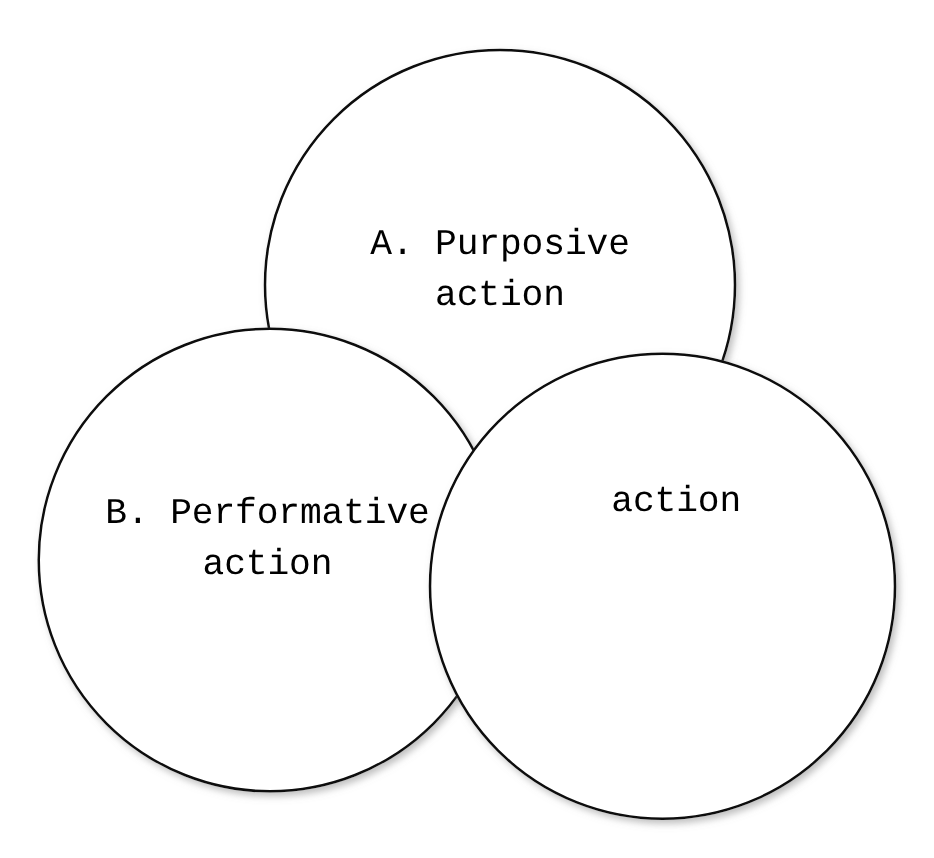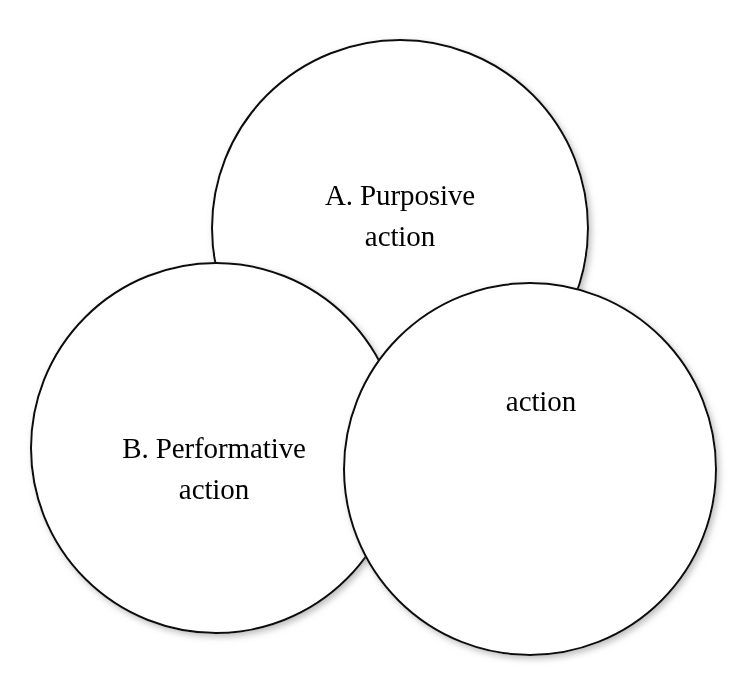--- a/index.html
+++ b/index.html
@@ -41,21 +41,21 @@
     top: 0;
     width: 747px;
     height: 686px;
     pointer-events: none;
   }
 
   .circle-label {
     position: absolute;
     text-align: center;
     color: #000000;
-    font-family: Liberation Serif, serif;
+    font-family: Liberation Mono, monospace;
     font-size: 29px;
     line-height: 1.42;
     font-weight: 400;
     letter-spacing: -0.1px;
     white-space: nowrap;
     pointer-events: auto;
   }
 
   .label-line {
     display: block;
@@ -64,21 +64,20 @@
   
   #label-purposive {
     left: 400px;
     top: 175px;
     transform: translateX(-50%);
   }
   #label-performative {
     left: 214px;
     top: 390px;
     transform: translateX(-50%);
-    margin-top: 38px;
   }
   #label-emotive {
     left: 541px;
     top: 381px;
     transform: translateX(-50%);
   }
 </style>
 </head>
 <body>
 

